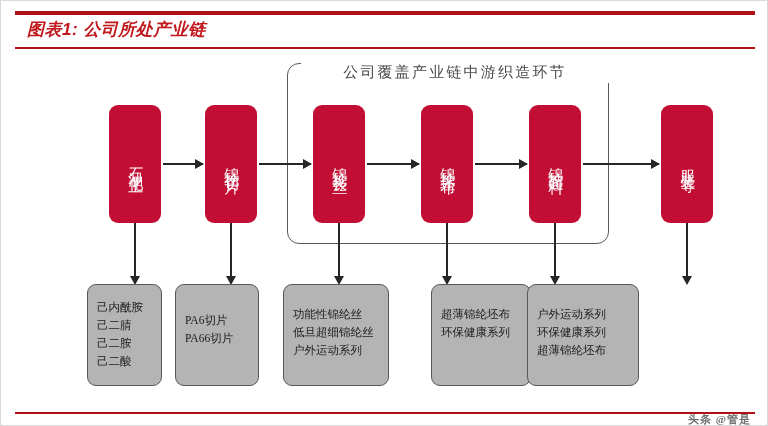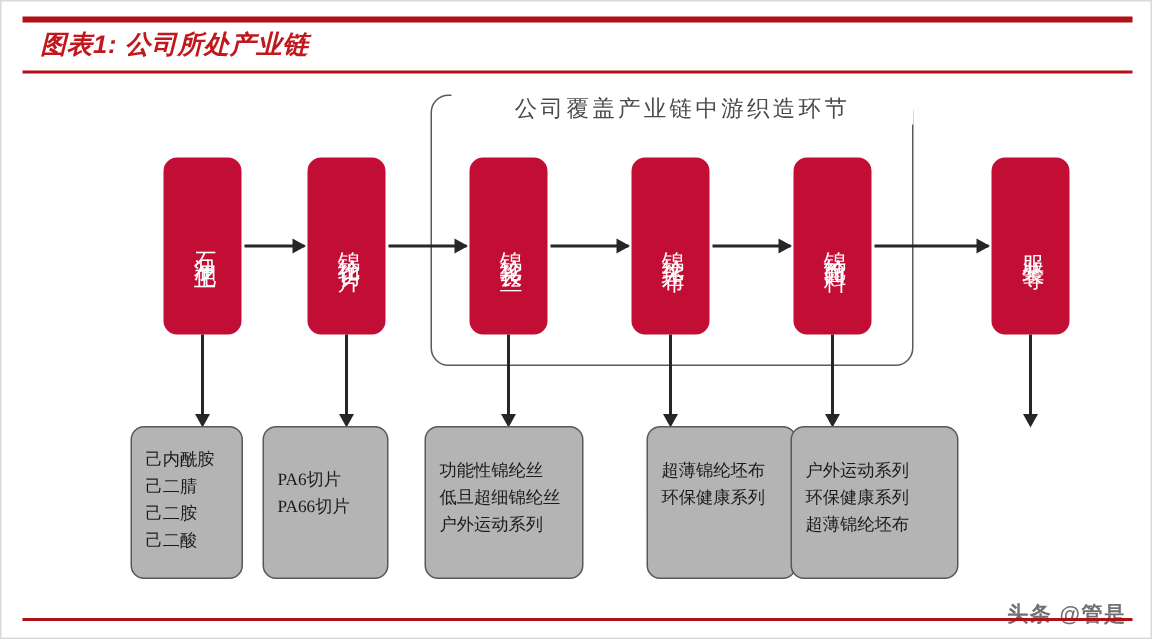--- a/index.html
+++ b/index.html
@@ -160,23 +160,23 @@
     bottom: -9px;
     border-top: 9px solid #262626;
     border-left: 5px solid transparent;
     border-right: 5px solid transparent;
   }
 
   
   .watermark {
     position: absolute;
     right: 16px;
-    top: 400px;
-    font-family: Liberation Sans, sans-serif;
-    font-size: 14px;
+    top: 411px;
+    font-family: Liberation Serif, serif;
+    font-size: 11px;
     font-weight: bold;
     color: #585858;
     opacity: 0.85;
     letter-spacing: 1px;
     white-space: nowrap;
   }
 </style>
 </head>
 <body>
 

